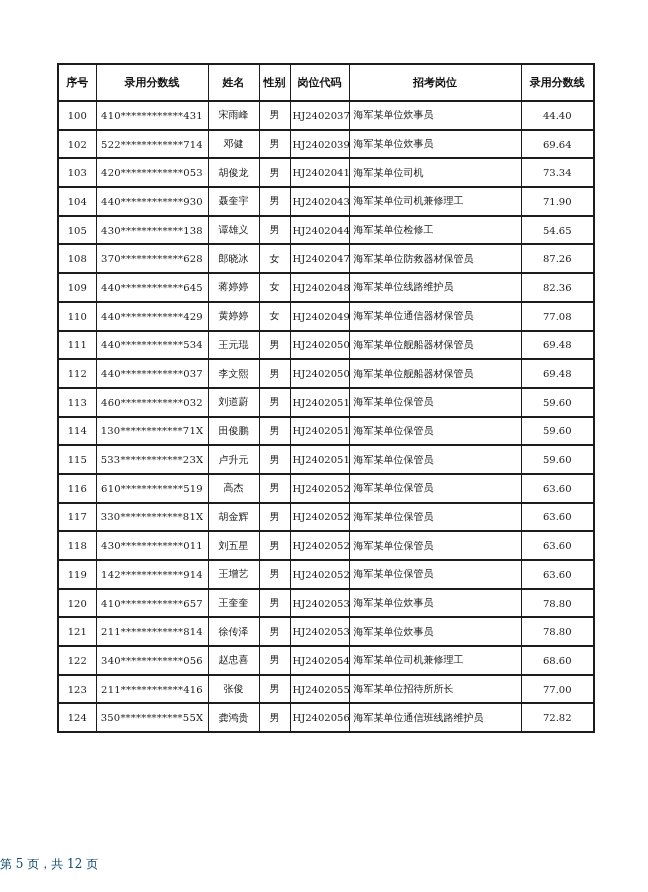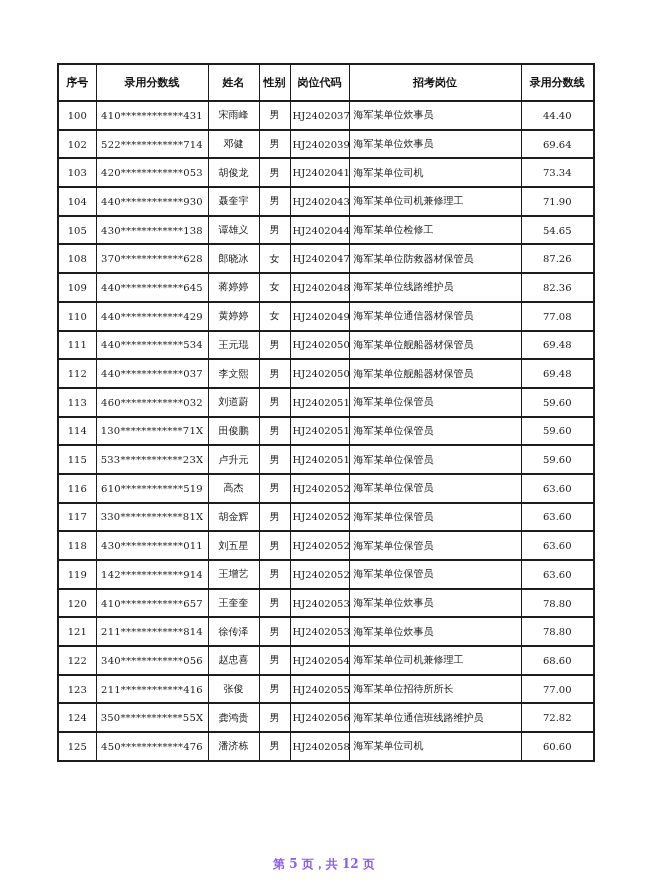--- a/index.html
+++ b/index.html
@@ -59,25 +59,24 @@
     padding-left: 4px;
   }
   table.score-table td.cell-id {
     letter-spacing: 0.2px;
   }
   .page-footer {
     position: absolute;
     left: 0;
     top: 856px;
     width: 100%;
-    text-align: center;
+    text-align: left;
     font-size: 12px;
-    color: #8b5cf6;
+    color: #0c4a6e;
     font-family: "DejaVu Serif", "Liberation Serif", serif;
-    font-weight: bold;
   }
 </style>
 </head>
 <body>
 
 <div class="page">
 
   <table class="score-table">
     <colgroup>
       <col style="width:38px">
@@ -291,27 +290,18 @@
     </tr>
         <tr>
       <td class="cell-seq">124</td>
       <td class="cell-id">350************55X</td>
       <td class="cell-name">龚鸿贵</td>
       <td class="cell-gender">男</td>
       <td class="cell-code">HJ2402056</td>
       <td class="cell-position">海军某单位通信班线路维护员</td>
       <td class="cell-score">72.82</td>
     </tr>
-        <tr>
-      <td class="cell-seq">125</td>
-      <td class="cell-id">450************476</td>
-      <td class="cell-name">潘济栋</td>
-      <td class="cell-gender">男</td>
-      <td class="cell-code">HJ2402058</td>
-      <td class="cell-position">海军某单位司机</td>
-      <td class="cell-score">60.60</td>
-    </tr>
       </tbody>
   </table>
 
   <div class="page-footer">第 5 页，共 12 页</div>
 
 </div>
 
 </body></html>

